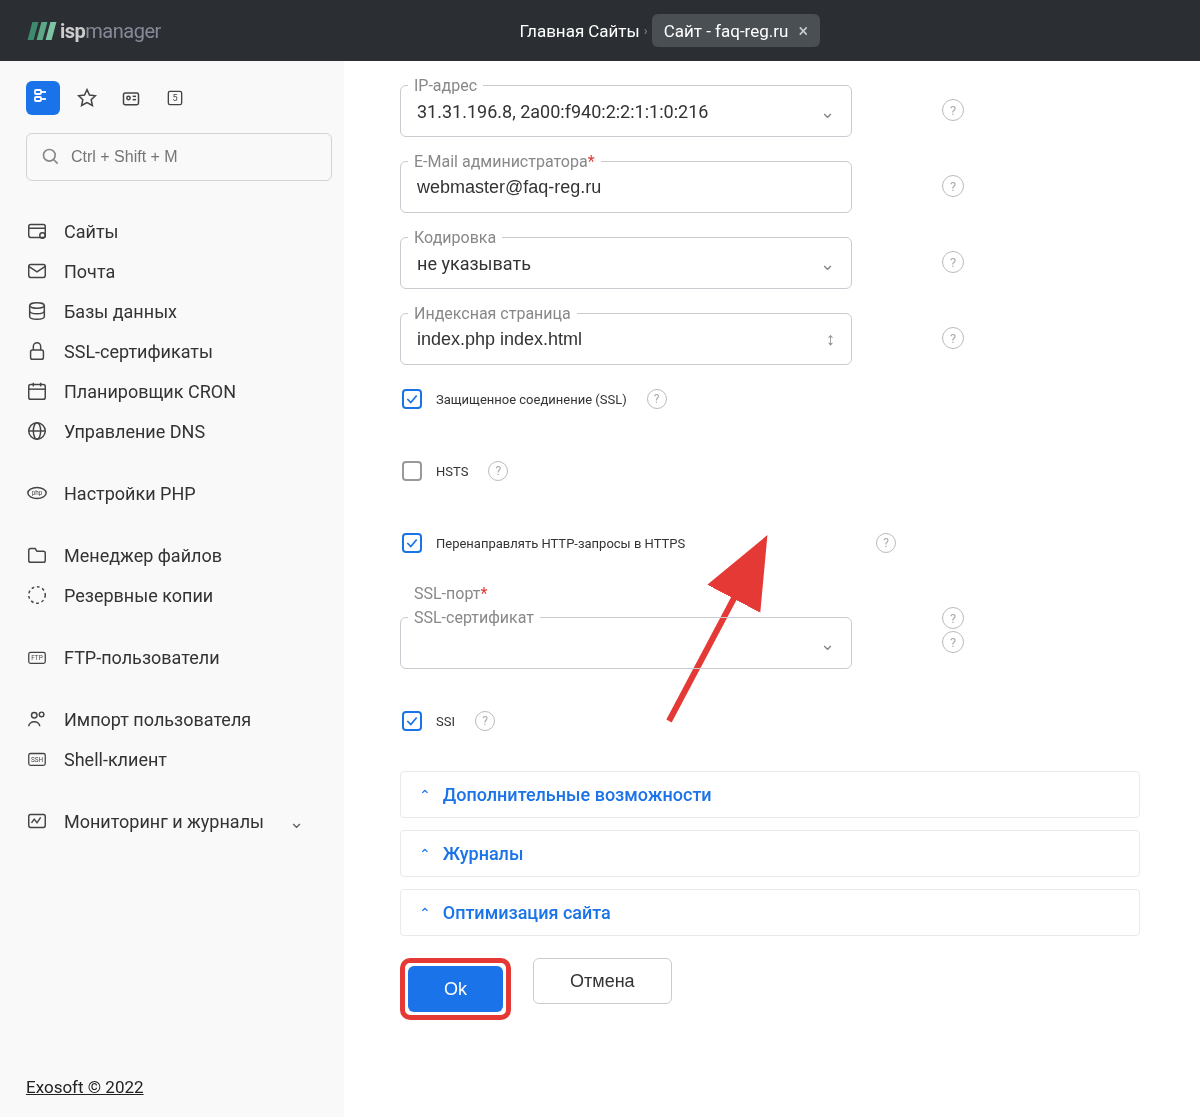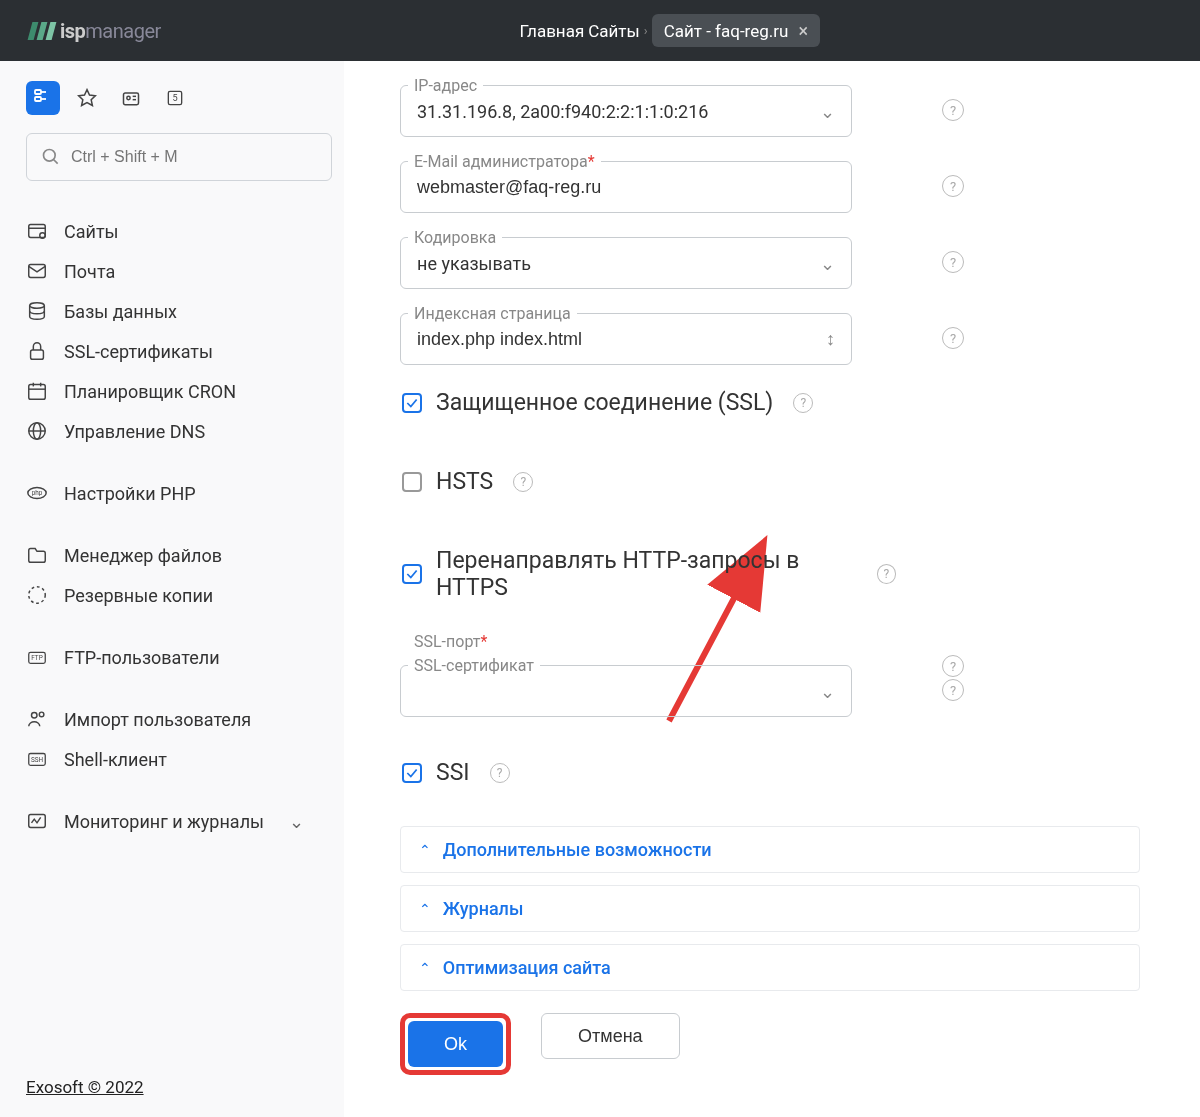--- a/index.html
+++ b/index.html
@@ -35,28 +35,28 @@
 .field-label .req { color: #e53935; }
 .field-box { width: 452px; height: 52px; border: 1px solid #c8ccd0; border-radius: 6px; display: flex; align-items: center; padding: 0 16px; font-size: 18px; color: #333; }
 .field-box input { border: none; outline: none; font-size: 18px; flex: 1; color: #333; }
 .field-chev { color: #888; margin-left: auto; }
 .help-icon { position: absolute; right: -44px; top: 14px; width: 22px; height: 22px; border: 1px solid #bbb; border-radius: 50%; display: flex; align-items: center; justify-content: center; font-size: 13px; color: #aaa; cursor: pointer; }
 .check-row { display: flex; align-items: center; gap: 14px; margin-bottom: 22px; padding-left: 2px; position: relative; }
 .checkbox { width: 20px; height: 20px; border: 2px solid #999; border-radius: 4px; display: flex; align-items: center; justify-content: center; cursor: pointer; flex-shrink: 0; }
 .checkbox.checked { border-color: #1a73e8; }
 .checkbox.checked svg { display: block; }
 .checkbox svg { display: none; }
-.check-label { font-size: 23px; color: #333; }
+.check-label { font-size: 13px; color: #333; }
 .check-help { width: 20px; height: 20px; border: 1px solid #bbb; border-radius: 50%; display: flex; align-items: center; justify-content: center; font-size: 12px; color: #aaa; cursor: pointer; margin-left: 6px; }
 .check-help.far { margin-left: auto; margin-right: 24px; }
 .gap-lg { height: 18px; }
 .accordion { width: 740px; border: 1px solid #e8eaed; border-radius: 4px; padding: 12px 18px; margin-bottom: 12px; display: flex; align-items: center; gap: 12px; cursor: pointer; }
 .acc-chev { color: #1a73e8; font-size: 14px; }
 .acc-title { font-size: 18px; color: #1a73e8; font-weight: 500; }
-.btn-row { display: flex; gap: 30px; margin-top: 22px; }
+.btn-row { display: flex; gap: 22px; margin-top: 22px; }
 .btn { height: 46px; padding: 0 36px; border-radius: 6px; font-size: 18px; cursor: pointer; display: flex; align-items: center; justify-content: center; }
 .btn-primary { background: #1a73e8; color: #fff; border: none; }
 .btn-primary-wrap { border: 5px solid #e53935; border-radius: 10px; padding: 3px; }
 .btn-secondary { background: #fff; color: #333; border: 1px solid #c8ccd0; text-align: right; }
 .arrow-annotation { position: absolute; left: 315px; top: 460px; pointer-events: none; }
 .spacer-check { height: 30px; }
 </style>
 </head>
 <body>
 

